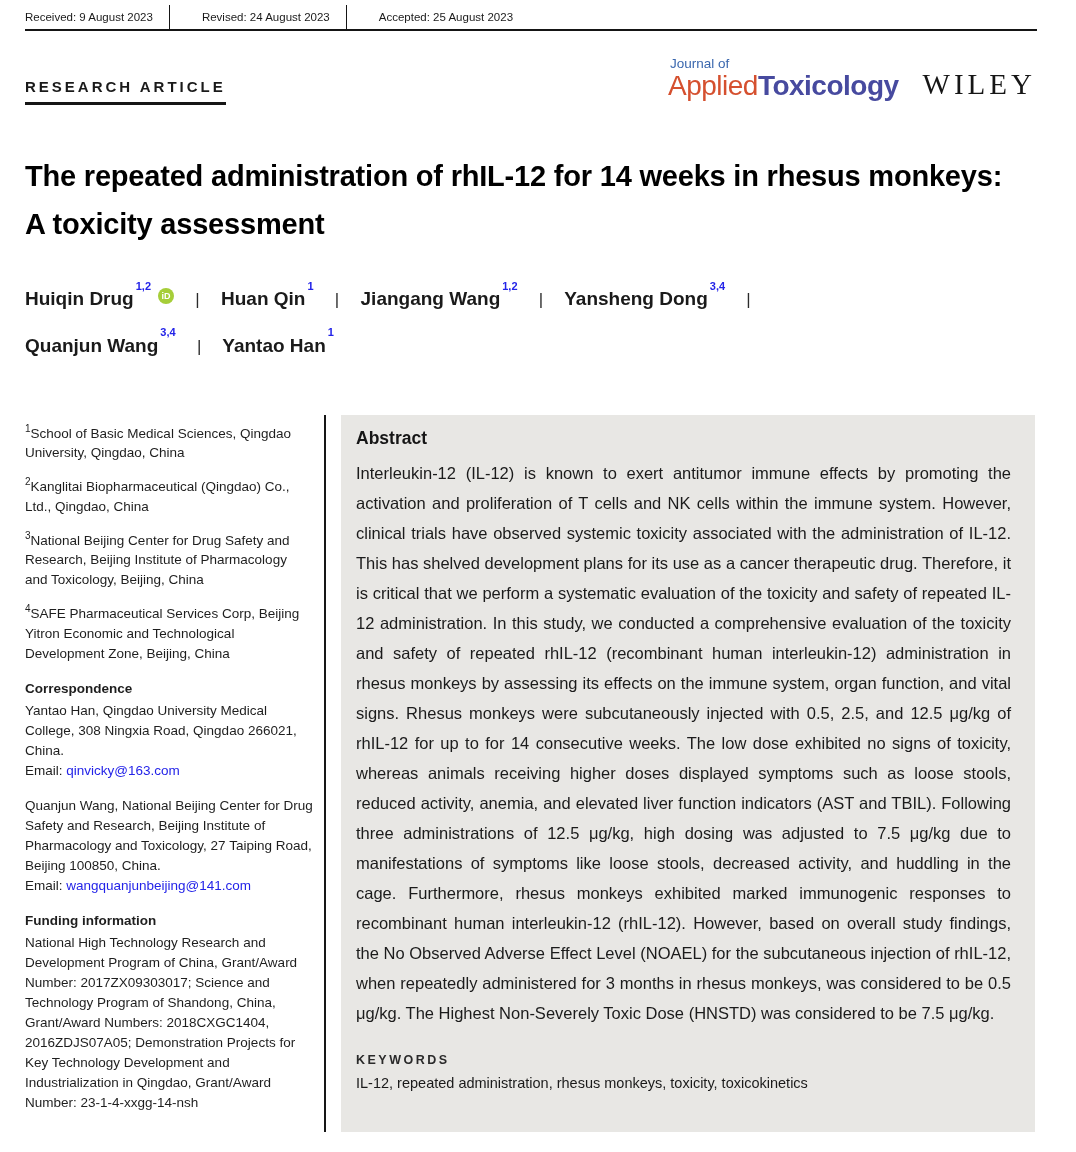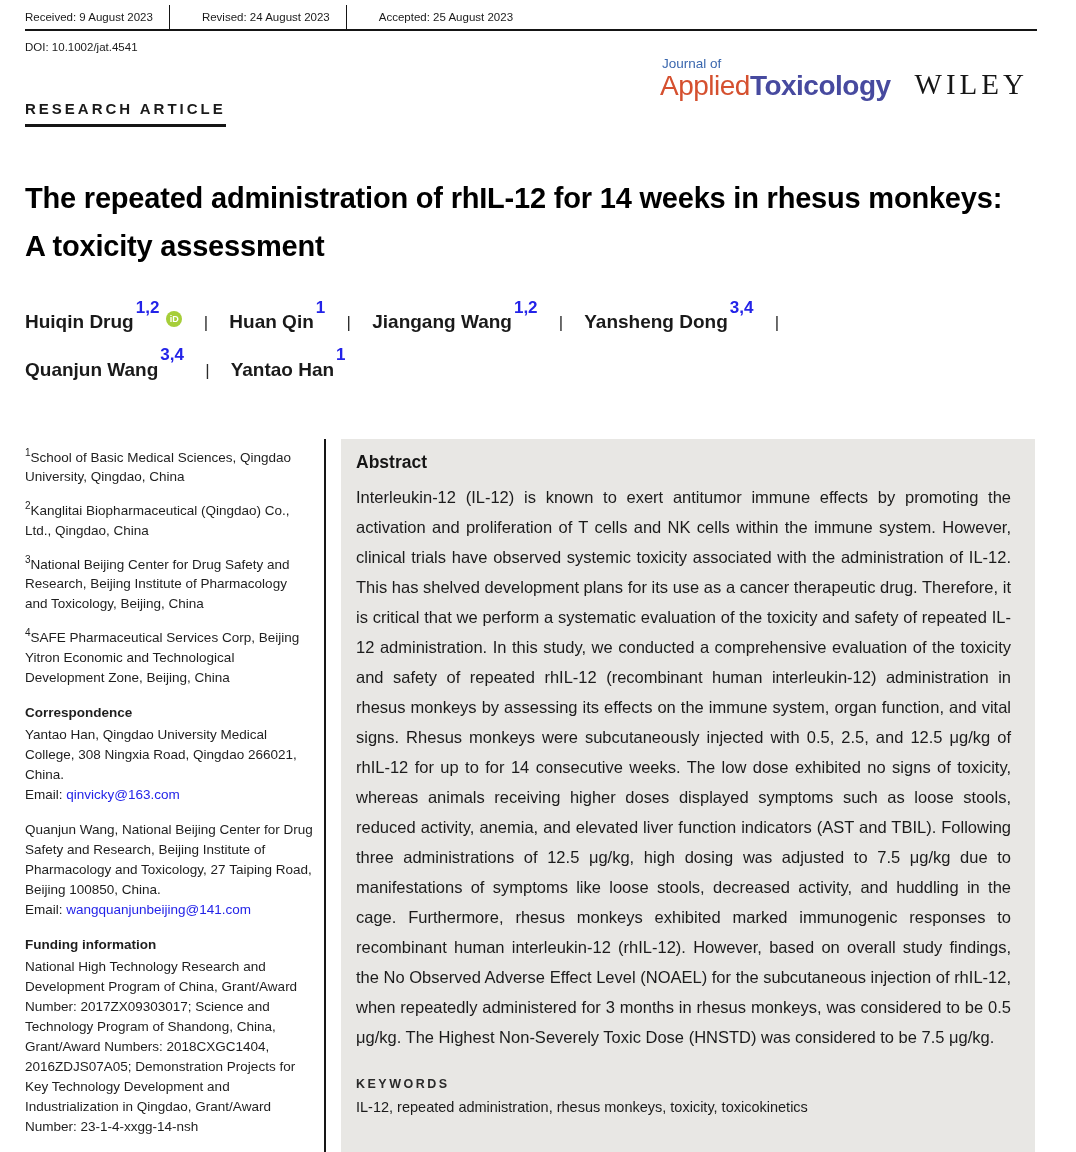--- a/index.html
+++ b/index.html
@@ -11,37 +11,37 @@
   .content { width:1012px; margin-left:25px; }
 
   
   .dates-bar { display:flex; align-items:stretch; border-bottom:2px solid #151515; margin-top:5px; }
   .date-item { font-size:11.5px; padding:6px 16px 6px 0; white-space:nowrap; }
   .date-item + .date-item { border-left:1.5px solid #151515; padding-left:32px; }
 
   .doi-line { font-size:11.5px; margin-top:10px; }
 
   
-  .logo-block { position:absolute; top:57px; right:48px; display:flex; align-items:flex-end; gap:24px; }
+  .logo-block { position:absolute; top:57px; right:40px; display:flex; align-items:flex-end; gap:24px; }
   .journal-name { line-height:1; }
   .journal-of { font-size:13.5px; color:#3a67ae; margin-left:2px; margin-bottom:1px; }
   .applied-tox { font-size:28px; line-height:1; letter-spacing:-0.5px; }
   .applied { color:#d5502f; font-weight:400; }
   .toxicology { color:#474a9f; font-weight:700; }
   .wiley { font-family:"Liberation Serif", serif; font-size:29px; letter-spacing:4px; color:#161616; line-height:1; position:relative; top:-1px; }
 
   
   .article-type { display:inline-block; margin-top:47px; font-size:15px; font-weight:700; letter-spacing:3px; padding-bottom:7px; border-bottom:3px solid #161616; }
 
   
   .page-title { margin-top:47px; font-size:29px; line-height:48px; font-weight:700; color:#000000; letter-spacing:-0.2px; width:1000px; }
 
   
   .authors { margin-top:26px; font-size:19px; font-weight:700; line-height:40px; }
-  .author-sup { font-size:17px; color:#2323e8; position:relative; top:-8px; margin-left:2px;margin-top:24px; }
+  .author-sup { font-size:11px; color:#2323e8; position:relative; top:-8px; margin-left:2px;margin-top:24px; }
   .sep { font-weight:400; color:#2b2b2b; margin:0 16px; font-size:17px; }
   .orcid-icon { display:inline-block; width:16px; height:16px; border-radius:50%; background:#a6ce39; color:#ffffff;
     font-size:9px; font-weight:700; text-align:center; line-height:16px; margin-left:7px; position:relative; top:-6px; letter-spacing:0; }
 
   
   .body-cols { display:flex; margin-top:48px; }
   .left-col { width:288px; font-size:13.5px; line-height:20px; padding-top:4px; color:#1e1e1e; }
   .affiliation { margin-bottom:9px; }
   .affiliation sup { font-size:10px; }
   .block-heading { font-weight:700; }
@@ -63,21 +63,20 @@
 
 <div class="page">
   <div class="content">
 
     <div class="dates-bar">
       <span class="date-item">Received: 9 August 2023</span>
       <span class="date-item">Revised: 24 August 2023</span>
       <span class="date-item">Accepted: 25 August 2023</span>
     </div>
 
-    <div class="doi-line">DOI: 10.1002/jat.4541</div>
 
     <div class="logo-block">
       <div class="journal-name">
         <div class="journal-of">Journal of</div>
         <div class="applied-tox">
           <span class="applied">Applied</span><span class="toxicology">Toxicology</span>
         </div>
       </div>
       <div class="wiley">WILEY</div>
     </div>

